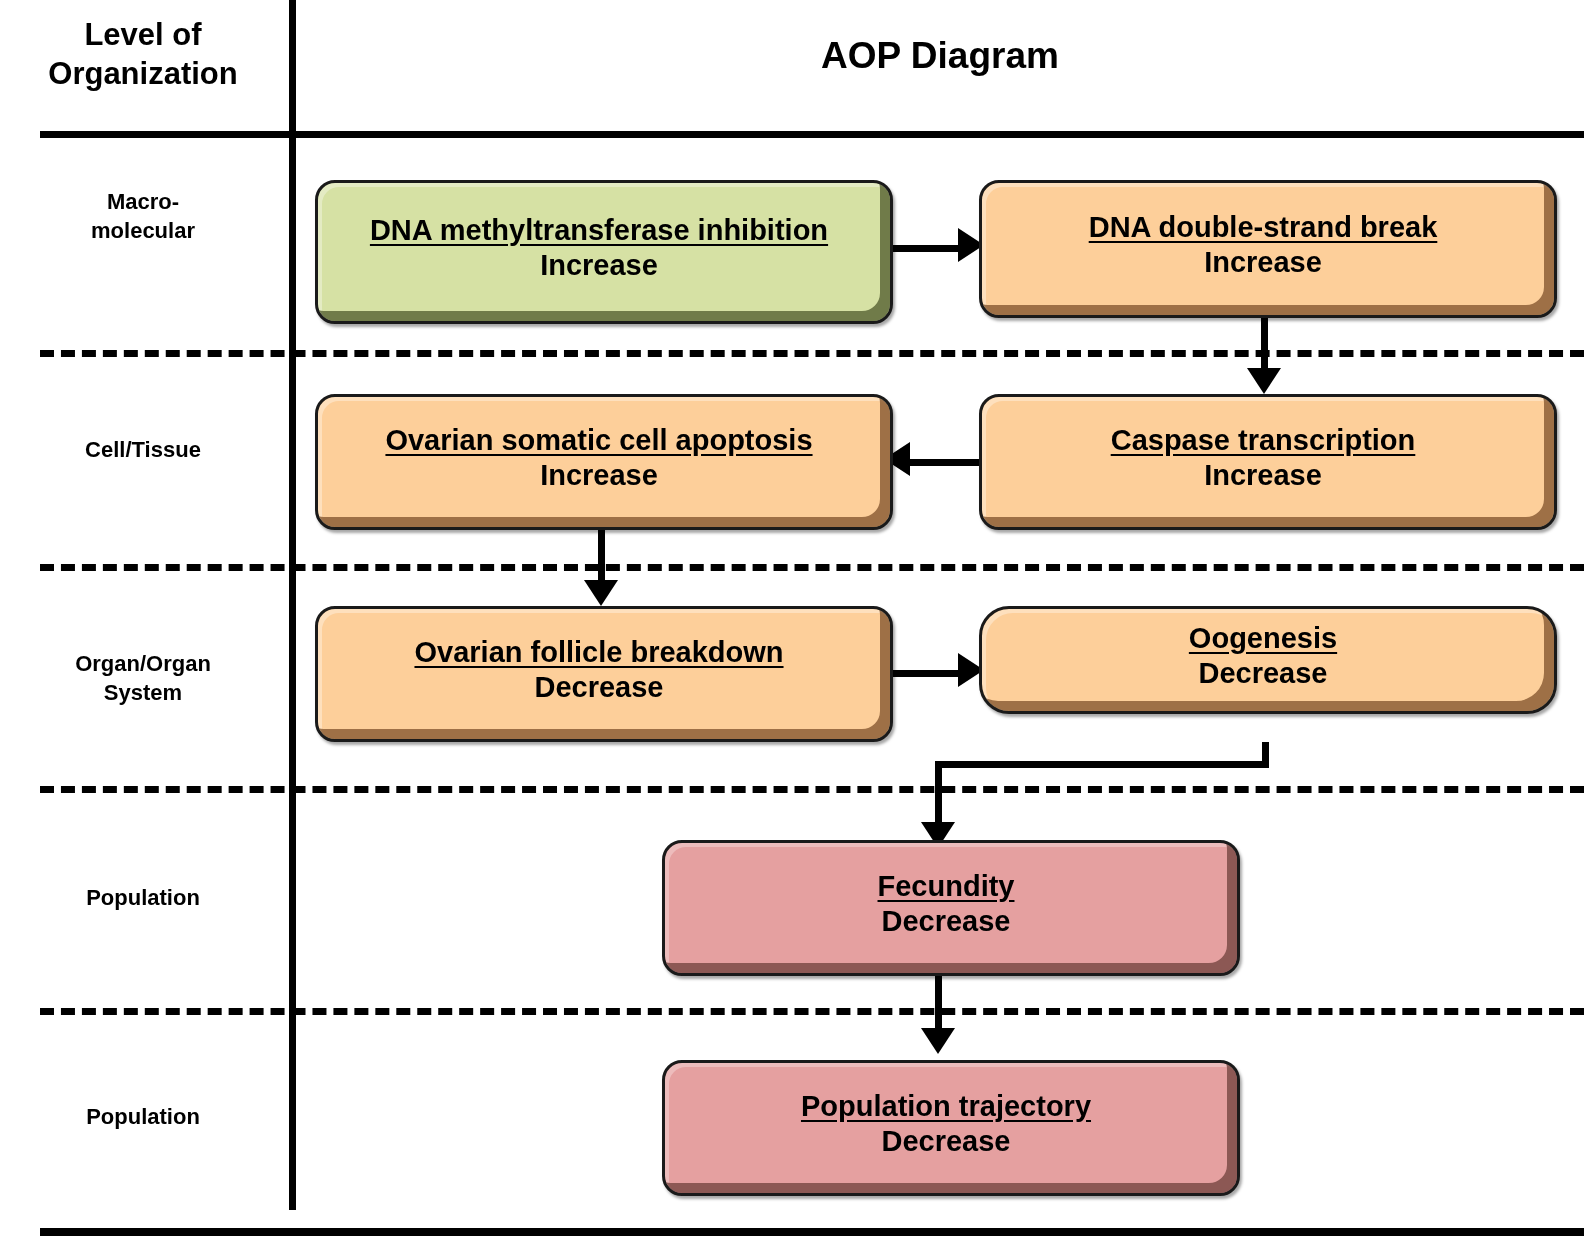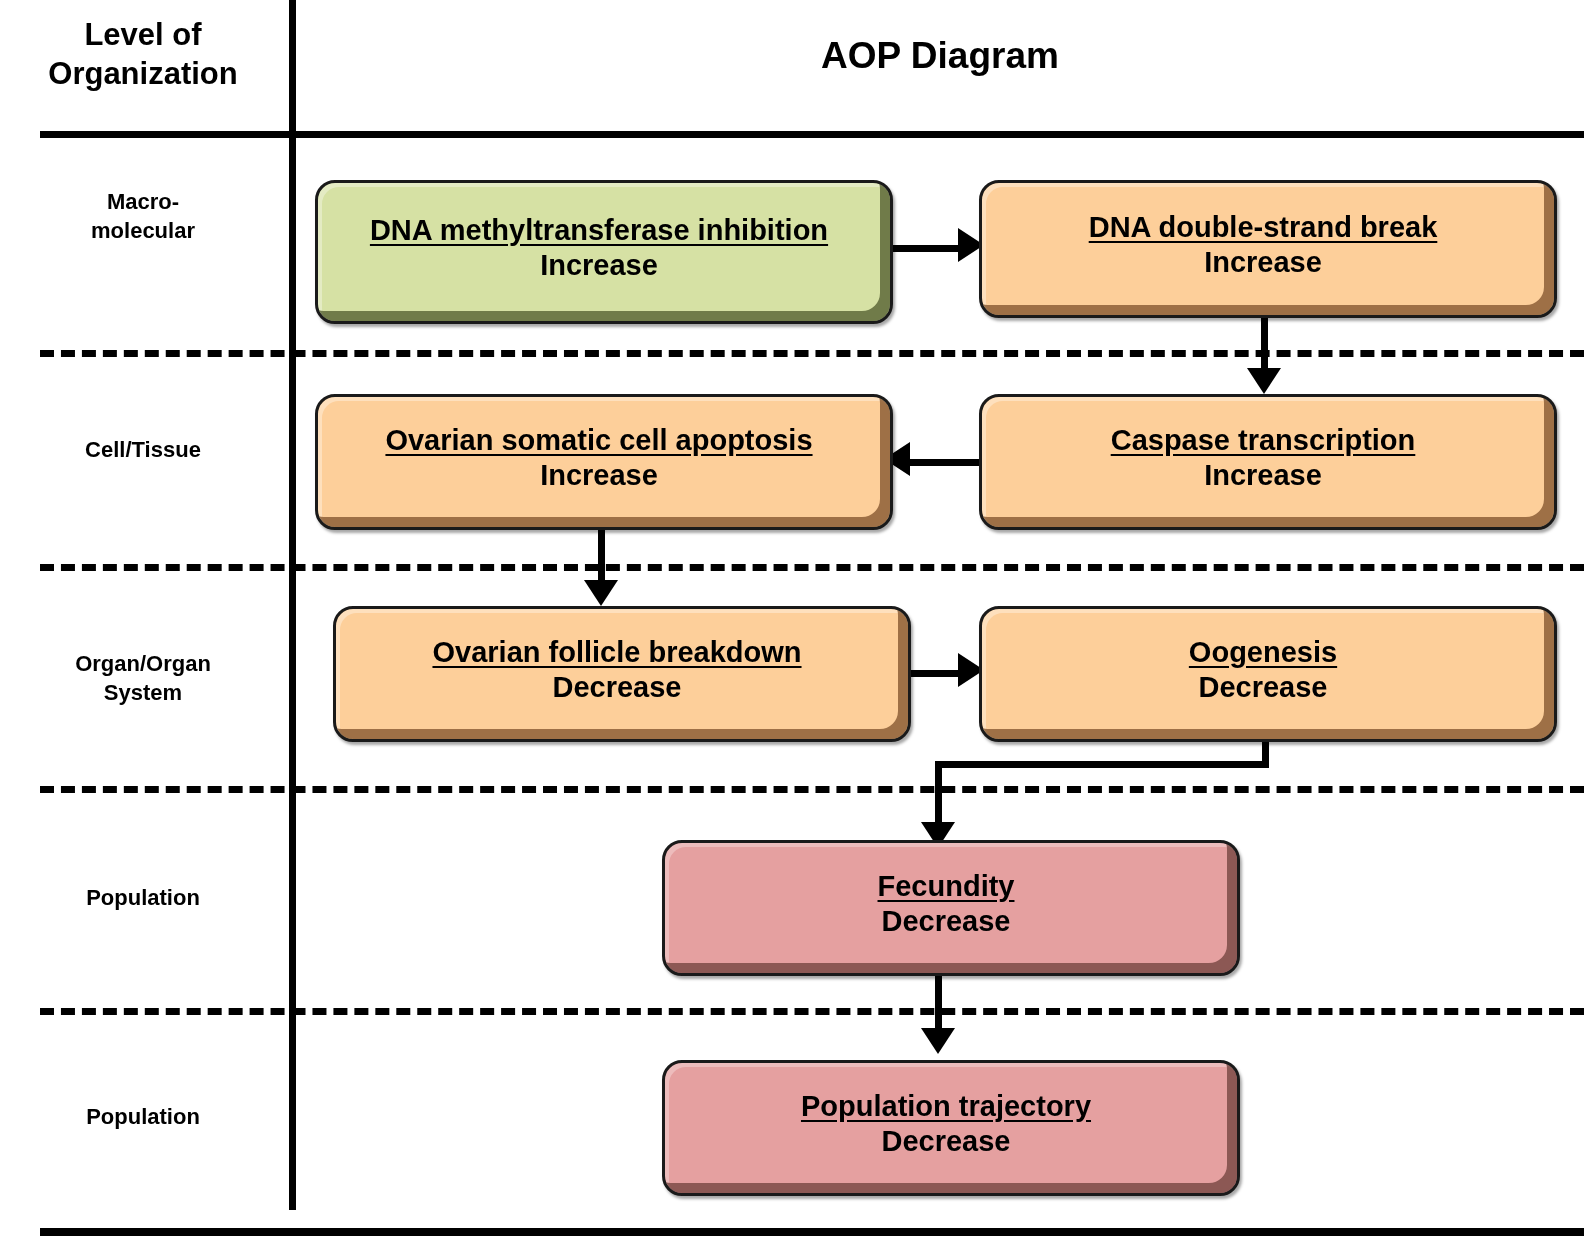--- a/index.html
+++ b/index.html
@@ -262,28 +262,28 @@
     </div>
   </div>
 
   <div class="node orange" style="left:979px; top:394px; width:578px; height:136px;">
     <div class="inner">
       <div class="title-line">Caspase transcription</div>
       <div class="dir-line">Increase</div>
     </div>
   </div>
 
-  <div class="node orange" style="left:315px; top:606px; width:578px; height:136px;margin-left:18px;">
+  <div class="node orange" style="left:315px; top:606px; width:578px; height:136px;">
     <div class="inner">
       <div class="title-line">Ovarian follicle breakdown</div>
       <div class="dir-line">Decrease</div>
     </div>
   </div>
 
-  <div class="node orange" style="left:979px; top:606px; width:578px; height:136px;">
+  <div class="node orange" style="left:979px; top:606px; width:578px; height:108px;border-radius:30px;">
     <div class="inner">
       <div class="title-line">Oogenesis</div>
       <div class="dir-line">Decrease</div>
     </div>
   </div>
 
   <div class="node pink" style="left:643px; top:840px; width:578px; height:136px;">
     <div class="inner">
       <div class="title-line">Fecundity</div>
       <div class="dir-line">Decrease</div>

